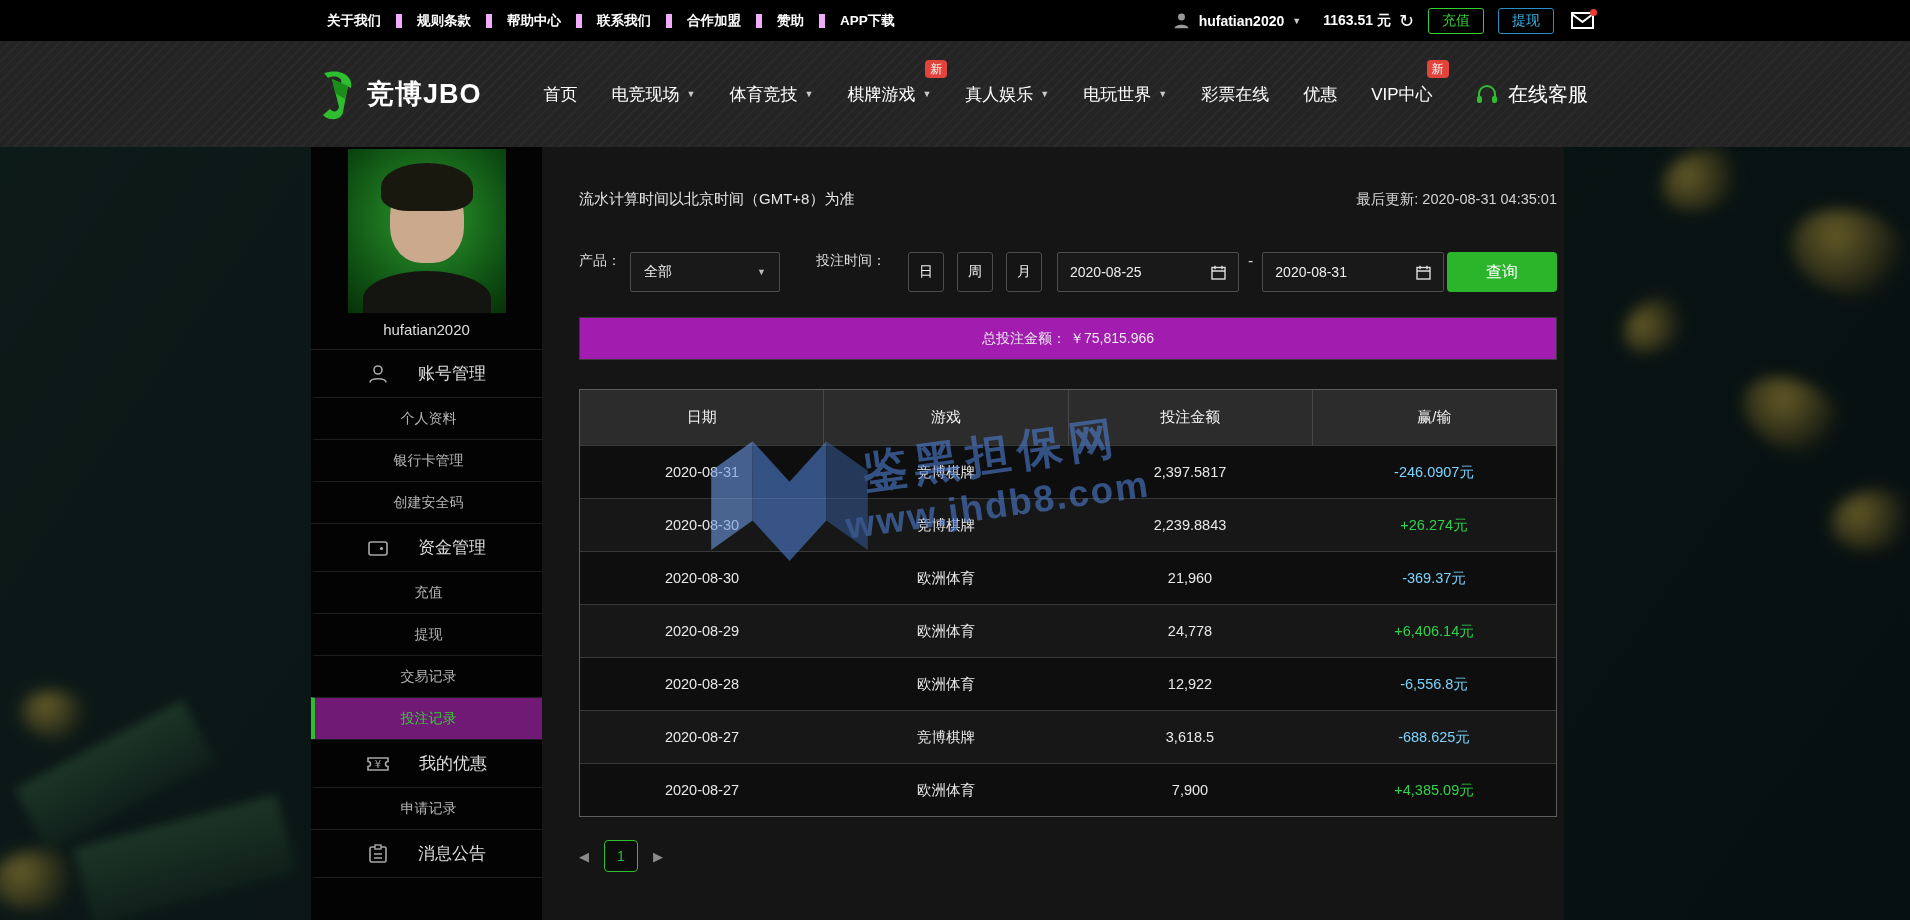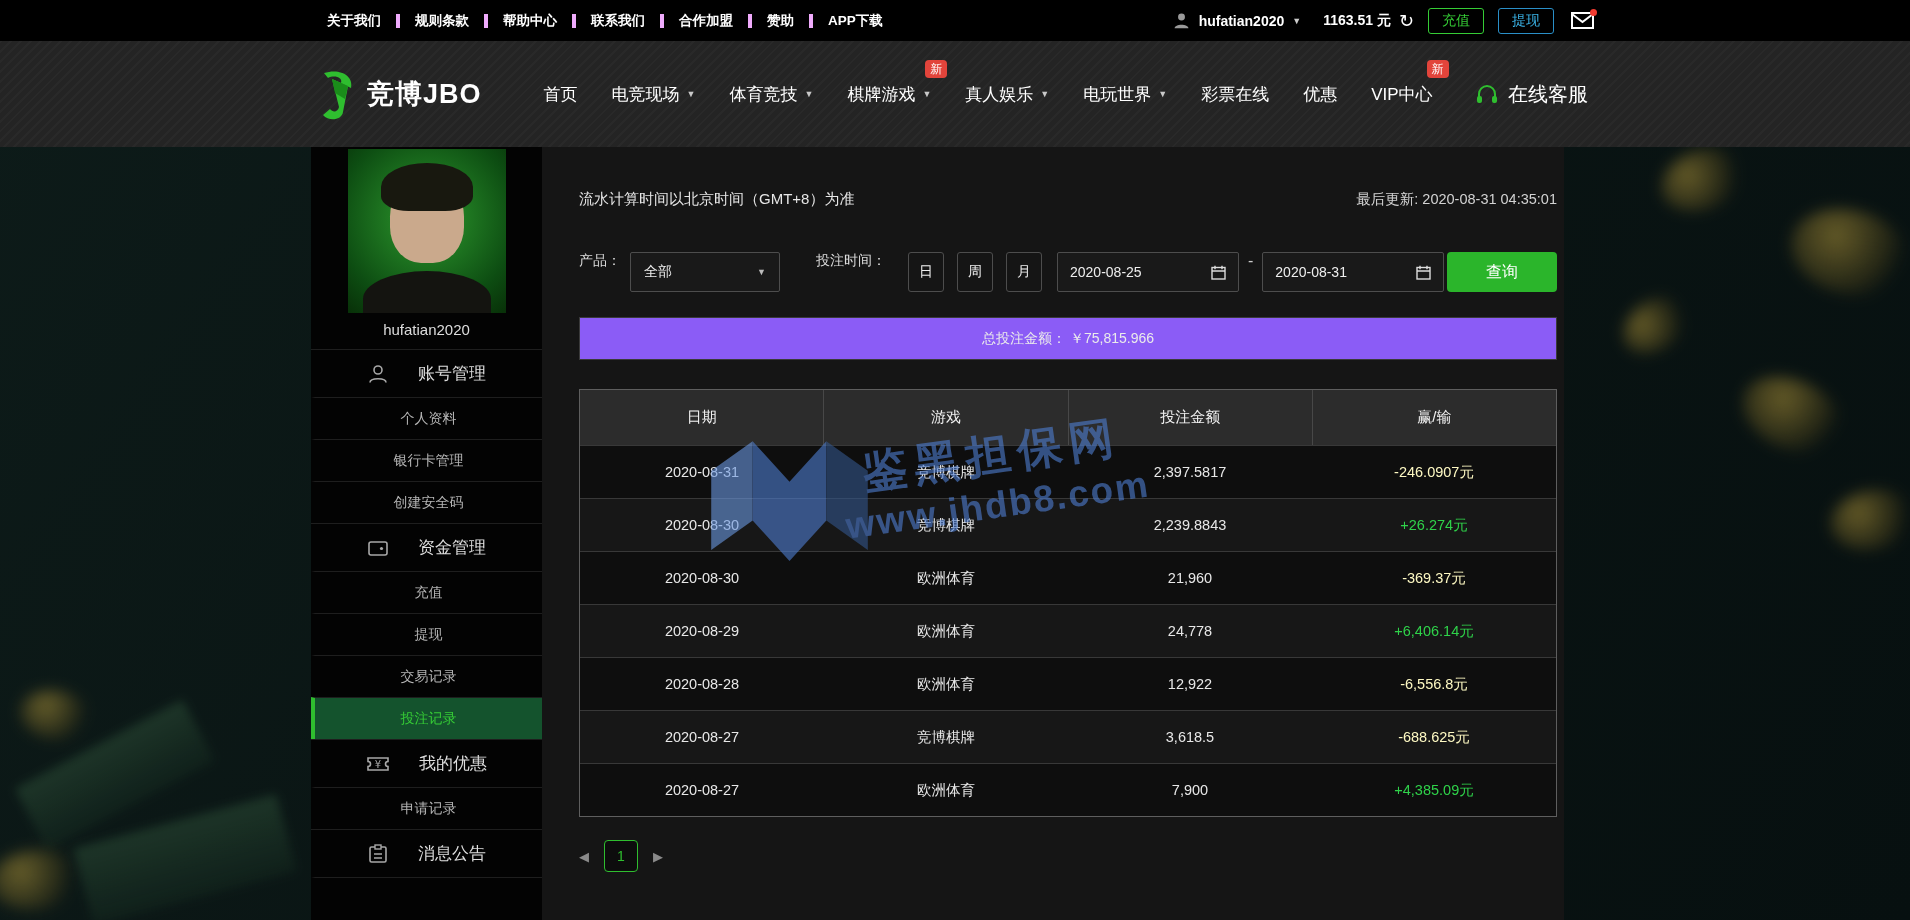--- a/index.html
+++ b/index.html
@@ -9,21 +9,21 @@
     background:linear-gradient(125deg,#0d1b19 0%,#0a1514 45%,#071010 100%);
   }
   
   .coin{position:absolute;border-radius:50%;filter:blur(7px);
     background:radial-gradient(circle at 35% 35%,rgba(190,160,60,.5),rgba(95,80,28,.28) 58%,transparent 75%);}
   .bill{position:absolute;filter:blur(5px);border-radius:4px;
     background:linear-gradient(rgba(70,120,80,.30),rgba(30,60,40,.22));}
   
   .topbar{position:absolute;top:0;left:0;right:0;height:41px;background:#000;display:flex;align-items:center;z-index:5;}
   .topbar-links{margin-left:312px;display:flex;align-items:center;}
-  .toplink{color:#fff;font-size:13.5px;font-weight:bold;padding:0 15px;border-right:4px solid #f0abfc;line-height:14px;cursor:pointer;white-space:nowrap;}
+  .toplink{color:#fff;font-size:13.5px;font-weight:bold;padding:0 15px;border-right:6px solid #f0abfc;line-height:14px;cursor:pointer;white-space:nowrap;}
   .toplink:last-child{border-right:none;}
   .topbar-right{margin-left:auto;margin-right:316px;display:flex;align-items:center;color:#fff;}
   .user-ic{margin-right:8px;display:flex;}
   .username{font-size:14px;font-weight:bold;}
   .caret{font-size:9px;color:#ccc;margin-left:8px;}
   .balance{font-size:14px;font-weight:bold;margin-left:22px;}
   .refresh{font-size:18px;margin-left:8px;cursor:pointer;line-height:16px;}
   .btn-outline{border:1px solid;border-radius:3px;padding:3px 13px;font-size:14px;background:transparent;margin-left:14px;cursor:pointer;font-family:inherit;}
   .deposit{color:#35cc35;border-color:#35cc35;}
   .withdraw{color:#3ab4e8;border-color:#2a8fc8;}
@@ -48,49 +48,49 @@
   .avatar-wrap{padding-top:2px;display:flex;justify-content:center;}
   .avatar{width:158px;height:164px;background:radial-gradient(circle at 50% 42%,#2e9b2e,#0d4d12 72%,#083008 100%);position:relative;overflow:hidden;}
   .avatar::before{content:"";position:absolute;left:50%;top:28px;transform:translateX(-50%);width:74px;height:86px;border-radius:46% 46% 42% 42%;background:#caa98c;}
   .avatar::after{content:"";position:absolute;left:50%;top:14px;transform:translateX(-50%);width:92px;height:48px;border-radius:50% 50% 30% 30%;background:#18180f;}
   .avatar .body{position:absolute;left:50%;bottom:-14px;transform:translateX(-50%);width:128px;height:56px;border-radius:50% 50% 0 0;background:#141410;}
   .sidebar-user{color:#ddd;font-size:15px;text-align:center;padding:8px 0 11px;}
   .side-row{border-top:1px solid #1e1e1e;display:flex;align-items:center;justify-content:center;cursor:pointer;}
   .side-header{height:47px;gap:17px;}
   .side-header .lbl{color:#dedede;font-size:17px;margin-left:12px;}
   .side-sub{height:41px;color:#b5b5b5;font-size:14px;border-left:4px solid transparent;}
-  .side-sub.active{background:#14532d;color:#35cc35;border-left:4px solid #2fbe2f;}
+  .side-sub.active{background:#701a75;color:#35cc35;border-left:4px solid #2fbe2f;}
   
   .main{flex:1;padding-left:37px;position:relative;}
   .notice-row{margin-top:43px;width:978px;display:flex;justify-content:space-between;align-items:center;}
   .notice{color:#e6e6e6;font-size:15px;}
   .last-update{color:#d2d2d2;font-size:14.5px;}
   .filter-row{margin-top:43px;width:978px;display:flex;}
   .flabel{color:#ddd;font-size:14px;margin-right:9px;white-space:nowrap;}
   .select{width:150px;height:40px;border:1px solid #4d4d4d;background:#191919;border-radius:2px;display:flex;align-items:center;justify-content:space-between;padding:0 13px;color:#eee;font-size:14px;box-sizing:border-box;cursor:pointer;}
   .select .arr{font-size:9px;color:#bbb;}
   .flabel2{margin-left:36px;}
   .pbtn{width:36px;height:40px;border:1px solid #4d4d4d;border-radius:3px;background:transparent;color:#eee;font-size:14px;margin-left:13px;cursor:pointer;font-family:inherit;}
   .date{width:182px;height:40px;border:1px solid #4d4d4d;background:#191919;border-radius:2px;display:flex;align-items:center;justify-content:space-between;padding:0 12px;color:#eee;font-size:14px;box-sizing:border-box;margin-left:15px;cursor:pointer;}
   .dash{color:#ccc;margin:0 3px 0 9px;}
   .date.second{margin-left:6px;}
   .search-btn{margin-left:auto;width:110px;height:40px;background:#2bb52b;border:none;border-radius:4px;color:#fff;font-size:16px;cursor:pointer;font-family:inherit;}
-  .total-bar{margin-top:25px;width:978px;height:43px;background:#8b5cf6;border:1px solid #3a3a3a;box-sizing:border-box;display:flex;align-items:center;justify-content:center;color:#ebebeb;font-size:14px;}
+  .total-bar{margin-top:25px;width:978px;height:43px;background:#a21caf;border:1px solid #3a3a3a;box-sizing:border-box;display:flex;align-items:center;justify-content:center;color:#ebebeb;font-size:14px;}
   .total-bar .v{margin-left:4px;}
   
   .table{margin-top:29px;width:978px;border:1px solid #5e5e5e;box-sizing:border-box;}
   .thead{display:flex;height:55px;background:#2c2c2c;}
   .th{flex:1;display:flex;align-items:center;justify-content:center;color:#f2f2f2;font-size:15px;border-left:1px solid #484848;}
   .th:first-child{border-left:none;}
   .tr{display:flex;height:52px;align-items:center;border-top:1px solid #383838;}
   .tr:nth-child(odd){background:#0e0e0e;}
   .tr:nth-child(even){background:#171717;}
   .td{flex:1;text-align:center;color:#e8e8e8;font-size:14.5px;}
   .td.win{color:#2fd24a;}
-  .td.loss{color:#fef9c3;}
+  .td.loss{color:#7dd3fc;}
   
   .pagination{margin-top:23px;display:flex;align-items:center;gap:15px;}
   .page-arrow{color:#8a8a8a;font-size:13px;cursor:pointer;}
   .page-num{min-width:26px;height:30px;border:1px solid #2fbe2f;border-radius:4px;background:#0d0d0d;color:#2fbe2f;font-size:14px;display:flex;align-items:center;justify-content:center;padding:0 3px;cursor:pointer;}
   
   .watermark{position:absolute;left:160px;top:282px;display:flex;pointer-events:none;opacity:.6;z-index:6;}
   .wm-logo{flex-shrink:0;}
   .wm-text{transform:rotate(-8deg);color:#4e7ed2;font-weight:bold;margin-left:-10px;margin-top:-6px;}
   .wm-l1{font-size:45px;letter-spacing:7px;white-space:nowrap;}
   .wm-l2{font-size:37px;letter-spacing:2px;margin-top:0px;margin-left:-24px;white-space:nowrap;}

